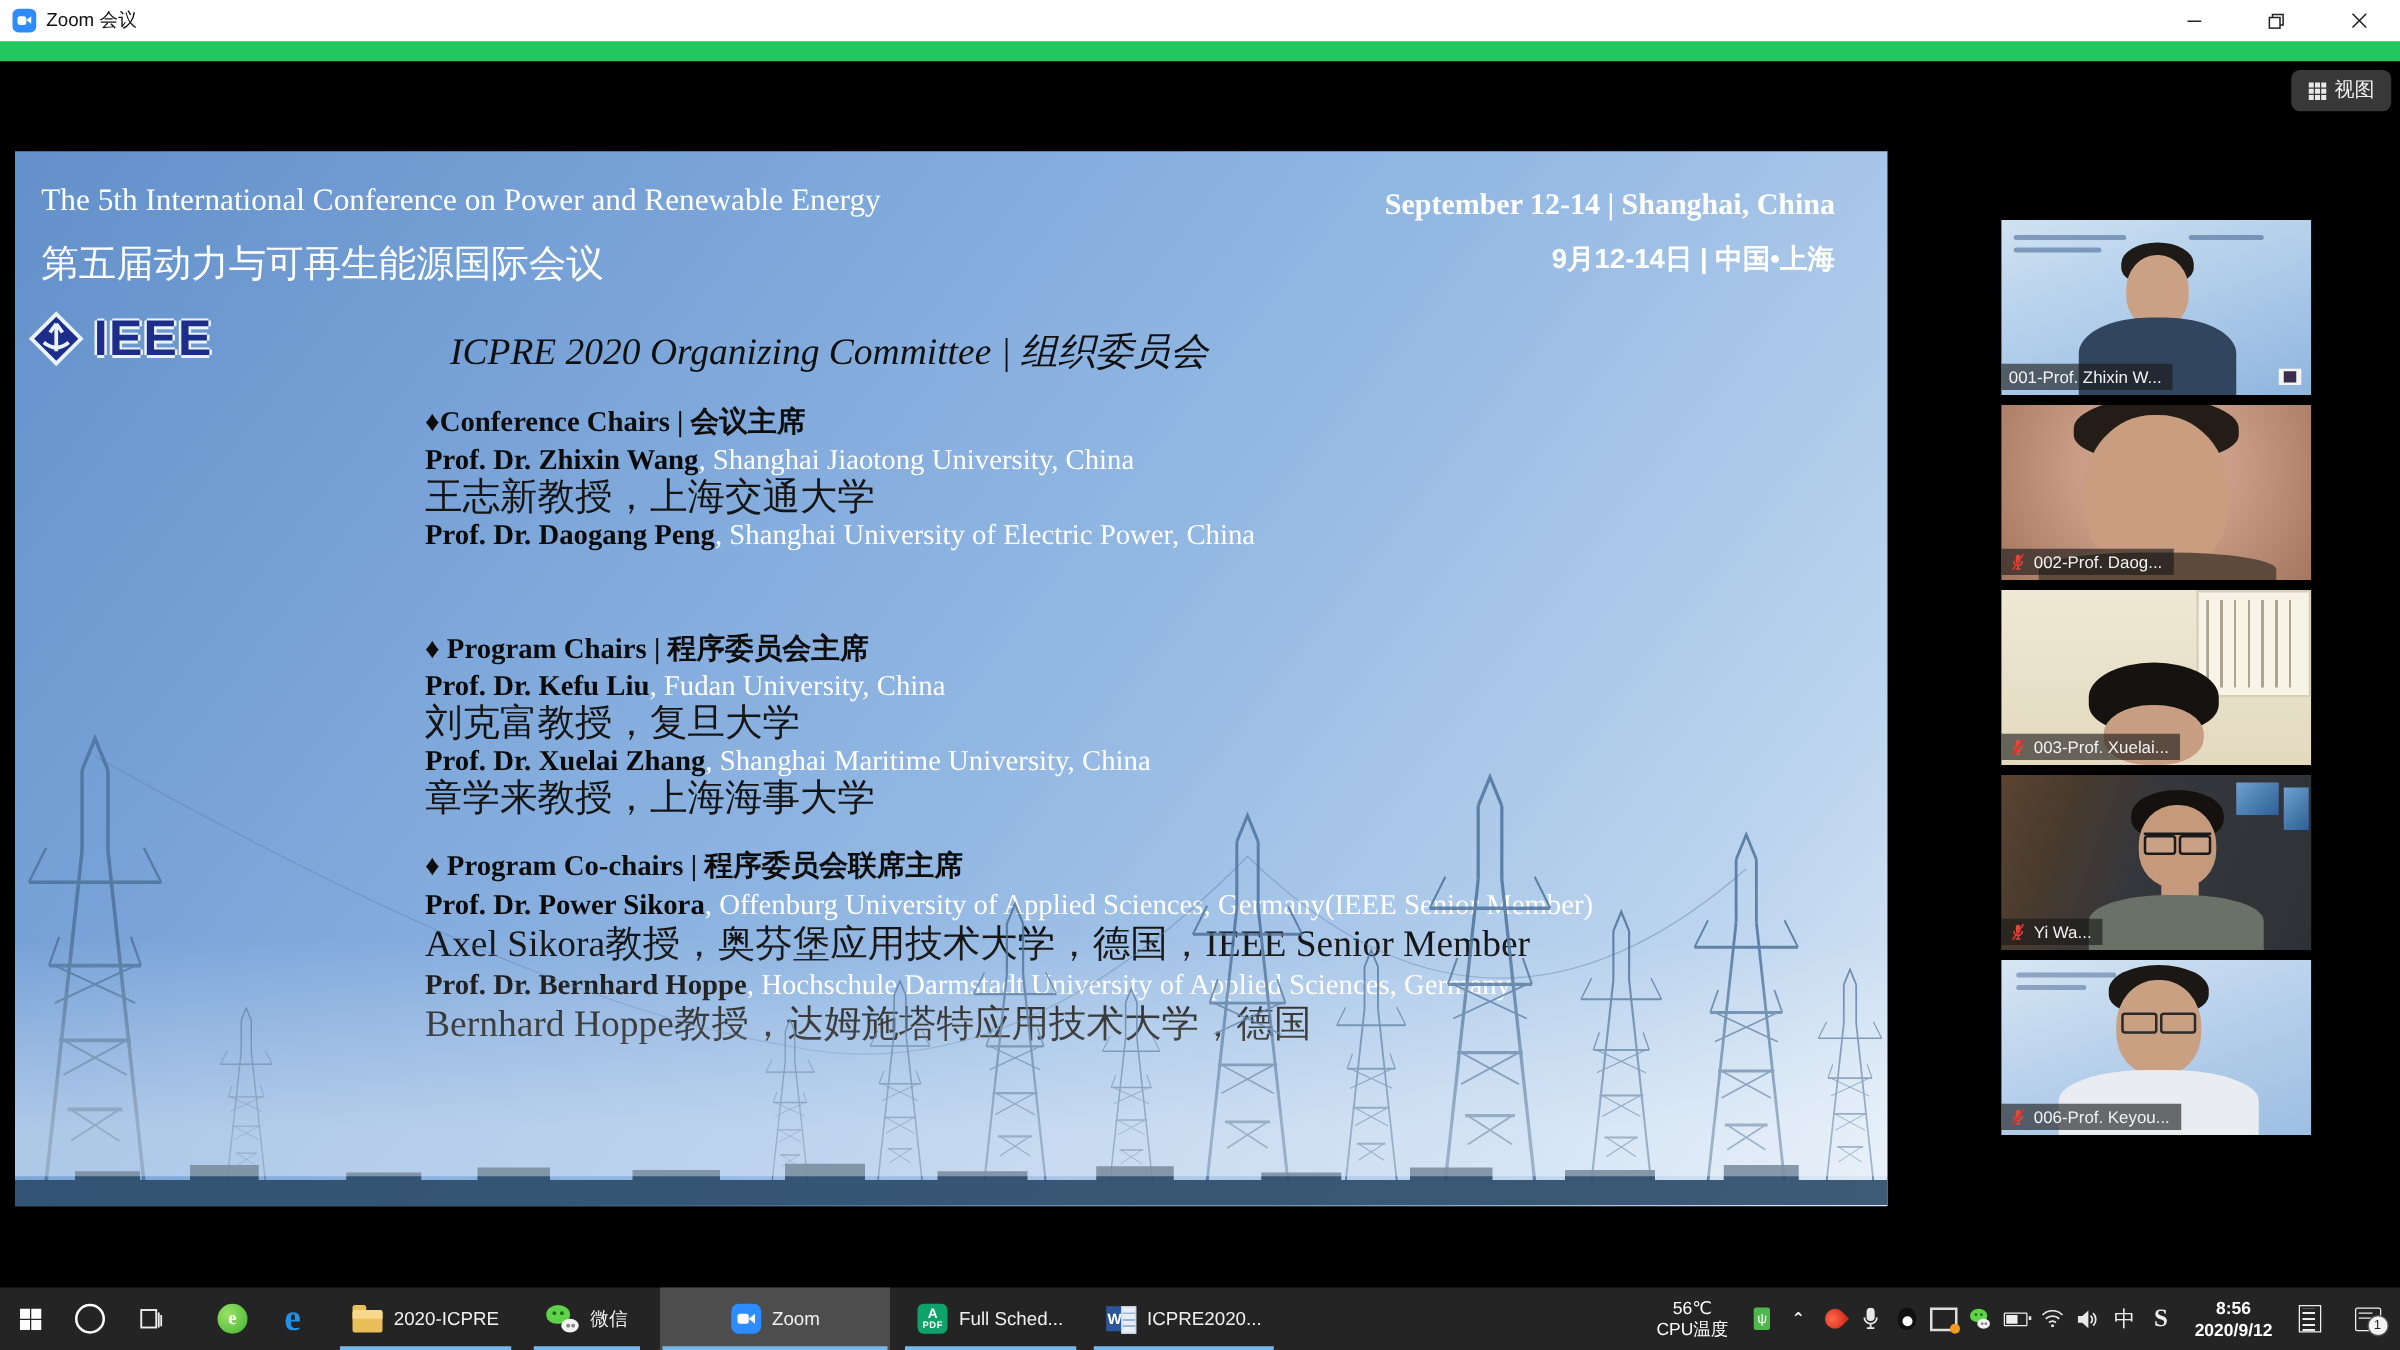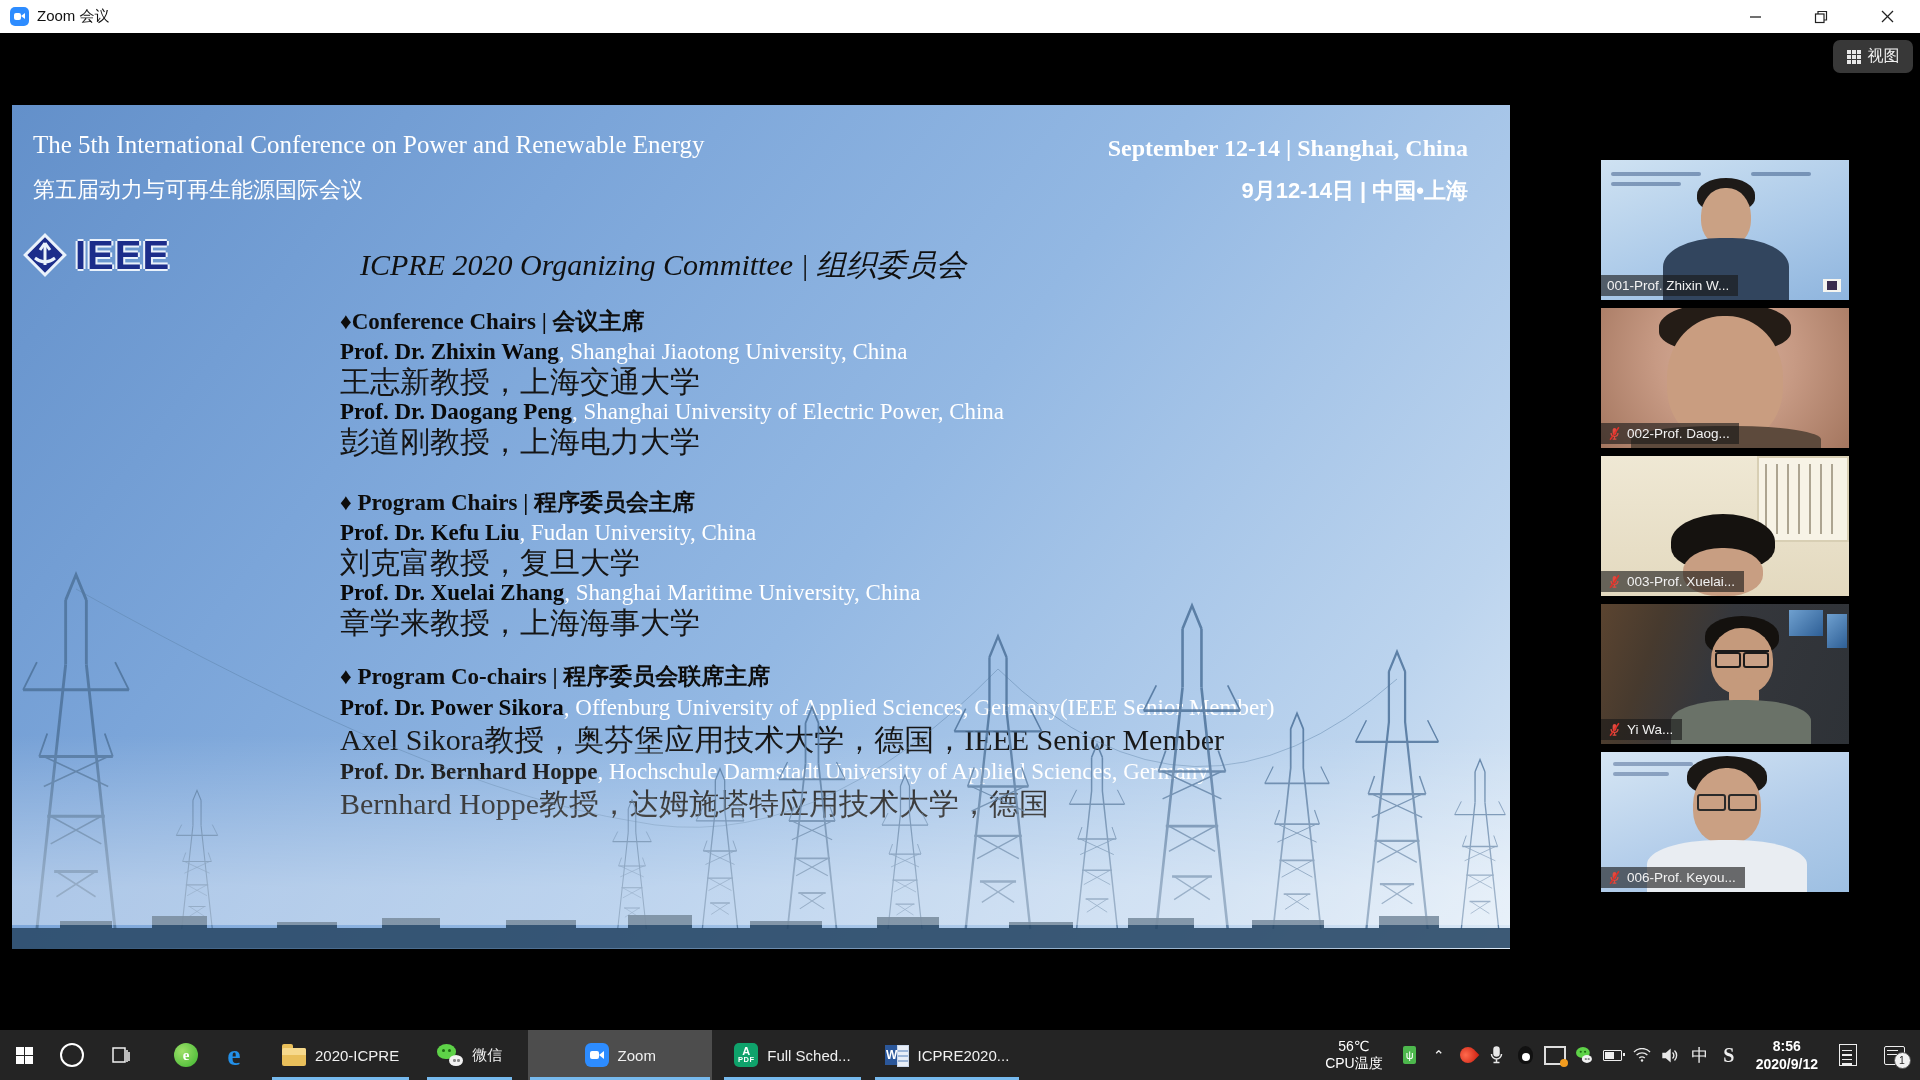--- a/index.html
+++ b/index.html
@@ -8,33 +8,33 @@
   
   .titlebar{position:absolute;left:0;top:0;width:1920px;height:33px;background:#fff;display:flex;align-items:center;}
   .zoom-cam{width:19px;height:19px;margin-left:10px;border-radius:5px;background:#2d8cff;position:relative;flex:0 0 auto;}
   .zoom-cam::before{content:"";position:absolute;left:4px;top:6px;width:7px;height:7px;background:#fff;border-radius:2px;}
   .zoom-cam::after{content:"";position:absolute;left:11px;top:6px;border-top:3.5px solid transparent;border-bottom:3.5px solid transparent;border-right:4px solid #fff;}
   .title-text{margin-left:8px;font-size:15px;color:#111;}
   .win-controls{position:absolute;right:0;top:0;height:33px;display:flex;}
   .win-btn{width:66px;height:33px;display:flex;align-items:center;justify-content:center;color:#222;font-size:15px;}
   .win-btn svg{display:block;}
   
-  .stage{position:absolute;left:0;top:33px;width:1920px;height:997px;background:#000;}
+  .stage{position:absolute;left:0;top:49px;width:1920px;height:997px;background:#000;}
   .view-btn{position:absolute;left:1833px;top:7px;width:80px;height:33px;background:#383838;border-radius:7px;
             display:flex;align-items:center;justify-content:center;gap:7px;color:#f0f0f0;font-size:16px;}
   .grid-icon{width:14px;height:14px;display:grid;grid-template-columns:repeat(3,4px);grid-template-rows:repeat(3,4px);gap:1px;}
   .grid-icon i{background:#e8e8e8;}
   
   .slide{position:absolute;left:12px;top:72px;width:1498px;height:844px;overflow:hidden;
          background:linear-gradient(128deg,#6390ca 0%,#7ba5d9 28%,#93b8e3 55%,#bcd4ee 85%,#dce9f6 100%);}
   .slide::after{content:"";position:absolute;left:0;bottom:24px;width:100%;height:190px;
          background:linear-gradient(180deg,rgba(255,255,255,0) 0%,rgba(255,255,255,.38) 80%);pointer-events:none;}
   .slide *{color:#fff;}
   .hdr-en{position:absolute;left:21px;top:26px;font-family:"Liberation Serif","DejaVu Serif",serif;font-size:25px;}
-  .hdr-zh{position:absolute;left:21px;top:70px;font-size:22px;}
+  .hdr-zh{position:absolute;left:21px;top:70px;font-size:30px;}
   .date-block{position:absolute;right:42px;top:30px;text-align:right;font-weight:bold;}
   .date-en{font-family:"Liberation Serif","DejaVu Serif",serif;font-size:24px;}
   .date-zh{font-size:22px;margin-top:14px;}
   .ieee{position:absolute;left:9px;top:126px;display:flex;align-items:center;gap:6px;}
   .ieee-text{font-size:40px;font-weight:bold;color:#1c2d8a;letter-spacing:1px;
      text-shadow:-2px 0 #eaf2fb,2px 0 #eaf2fb,0 -2px #eaf2fb,0 2px #eaf2fb;}
   .committee-title{position:absolute;left:348px;top:140px;font-family:"Liberation Serif","DejaVu Serif",serif;
      font-style:italic;font-size:30px;color:#101010 !important;}
   .sec{position:absolute;left:328px;font-family:"Liberation Serif","DejaVu Serif",serif;}
   .sec .h{font-weight:bold;font-size:23px;line-height:30px;color:#0d0d0d;}
@@ -211,21 +211,20 @@
         <span class="ieee-text">IEEE</span>
       </div>
 
       <div class="committee-title">ICPRE 2020 Organizing Committee | 组织委员会</div>
 
       <div class="sec sec1">
         <div class="h">♦Conference Chairs | 会议主席</div>
         <div class="ln"><b>Prof. Dr. Zhixin Wang</b><span>, Shanghai Jiaotong University, China</span></div>
         <div class="zh">王志新教授，上海交通大学</div>
         <div class="ln"><b>Prof. Dr. Daogang Peng</b><span>, Shanghai University of Electric Power, China</span></div>
-        <div class="zh">彭道刚教授，上海电力大学</div>
       </div>
 
       <div class="sec sec2">
         <div class="h">♦ Program Chairs | 程序委员会主席</div>
         <div class="ln"><b>Prof. Dr. Kefu Liu</b><span>, Fudan University, China</span></div>
         <div class="zh">刘克富教授，复旦大学</div>
         <div class="ln"><b>Prof. Dr. Xuelai Zhang</b><span>, Shanghai Maritime University, China</span></div>
         <div class="zh">章学来教授，上海海事大学</div>
       </div>
 

